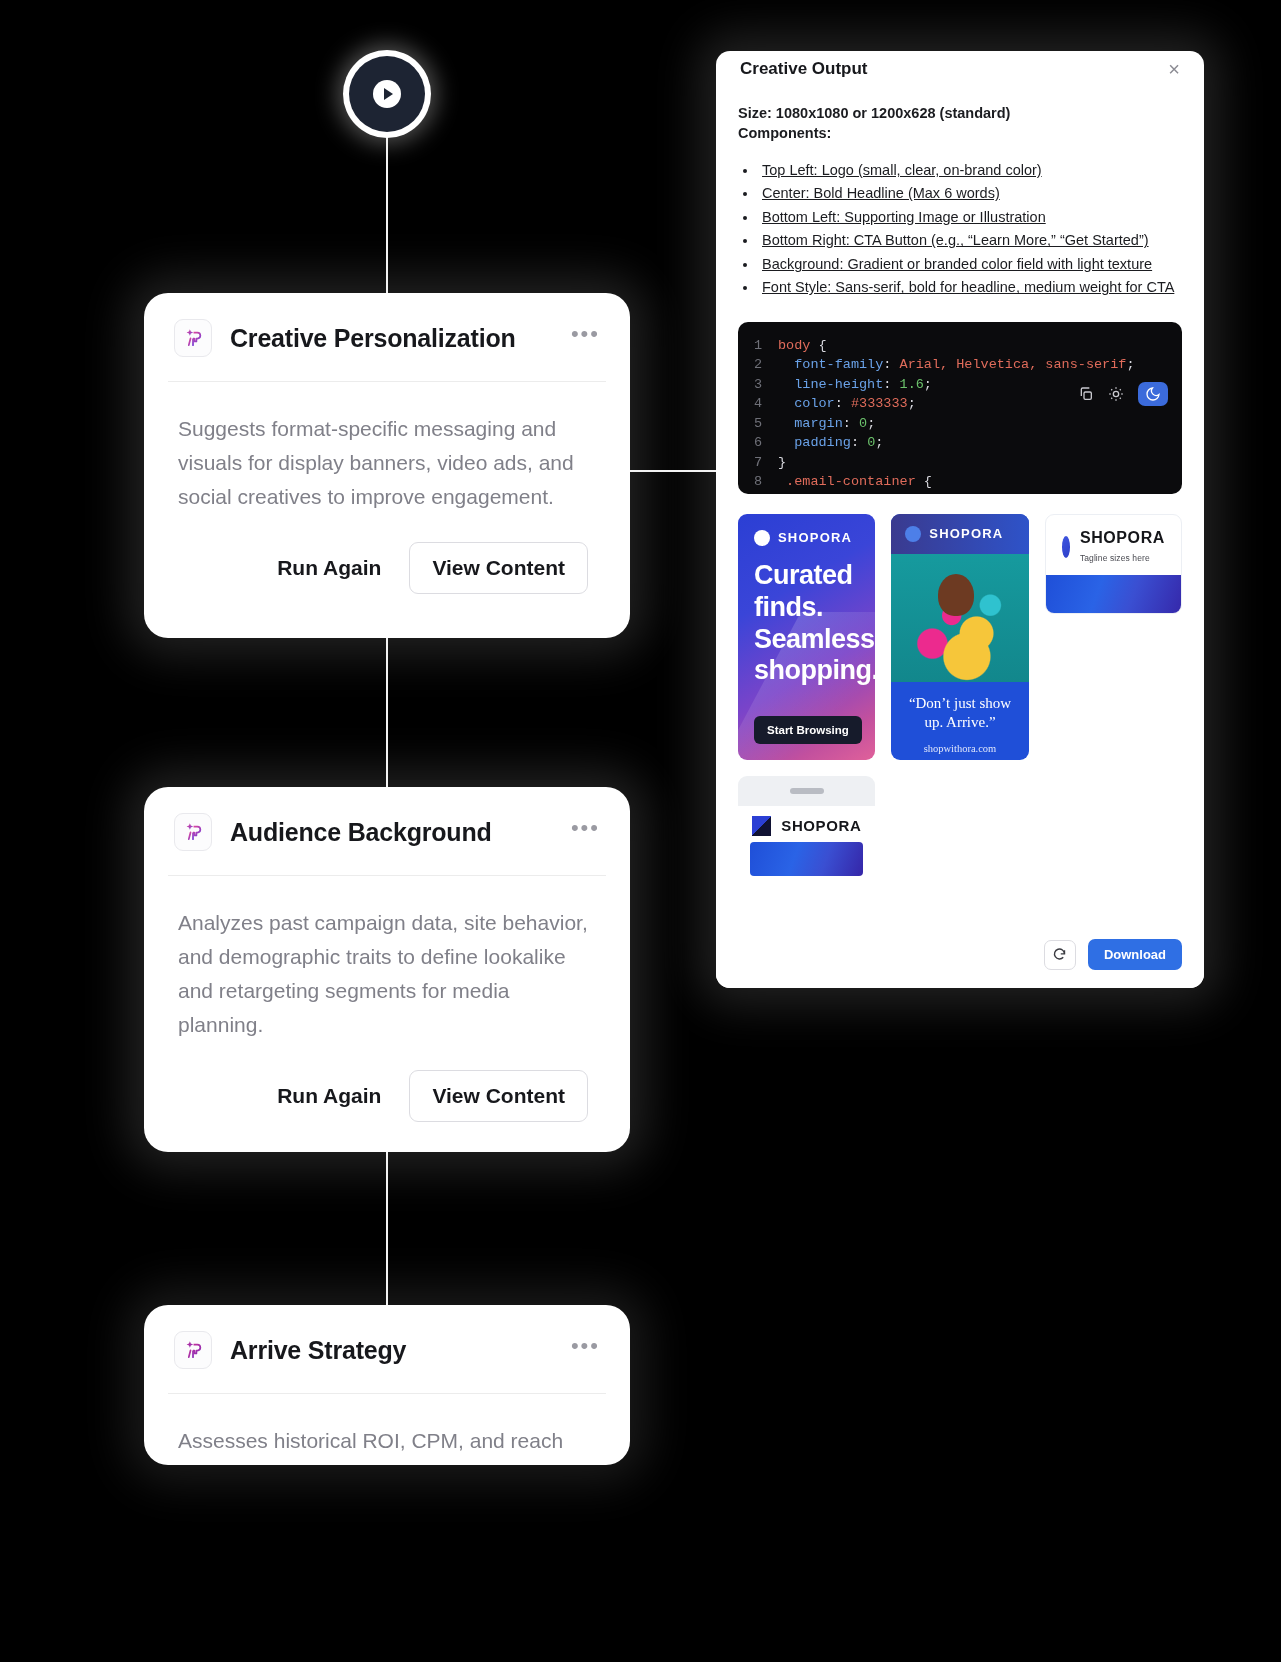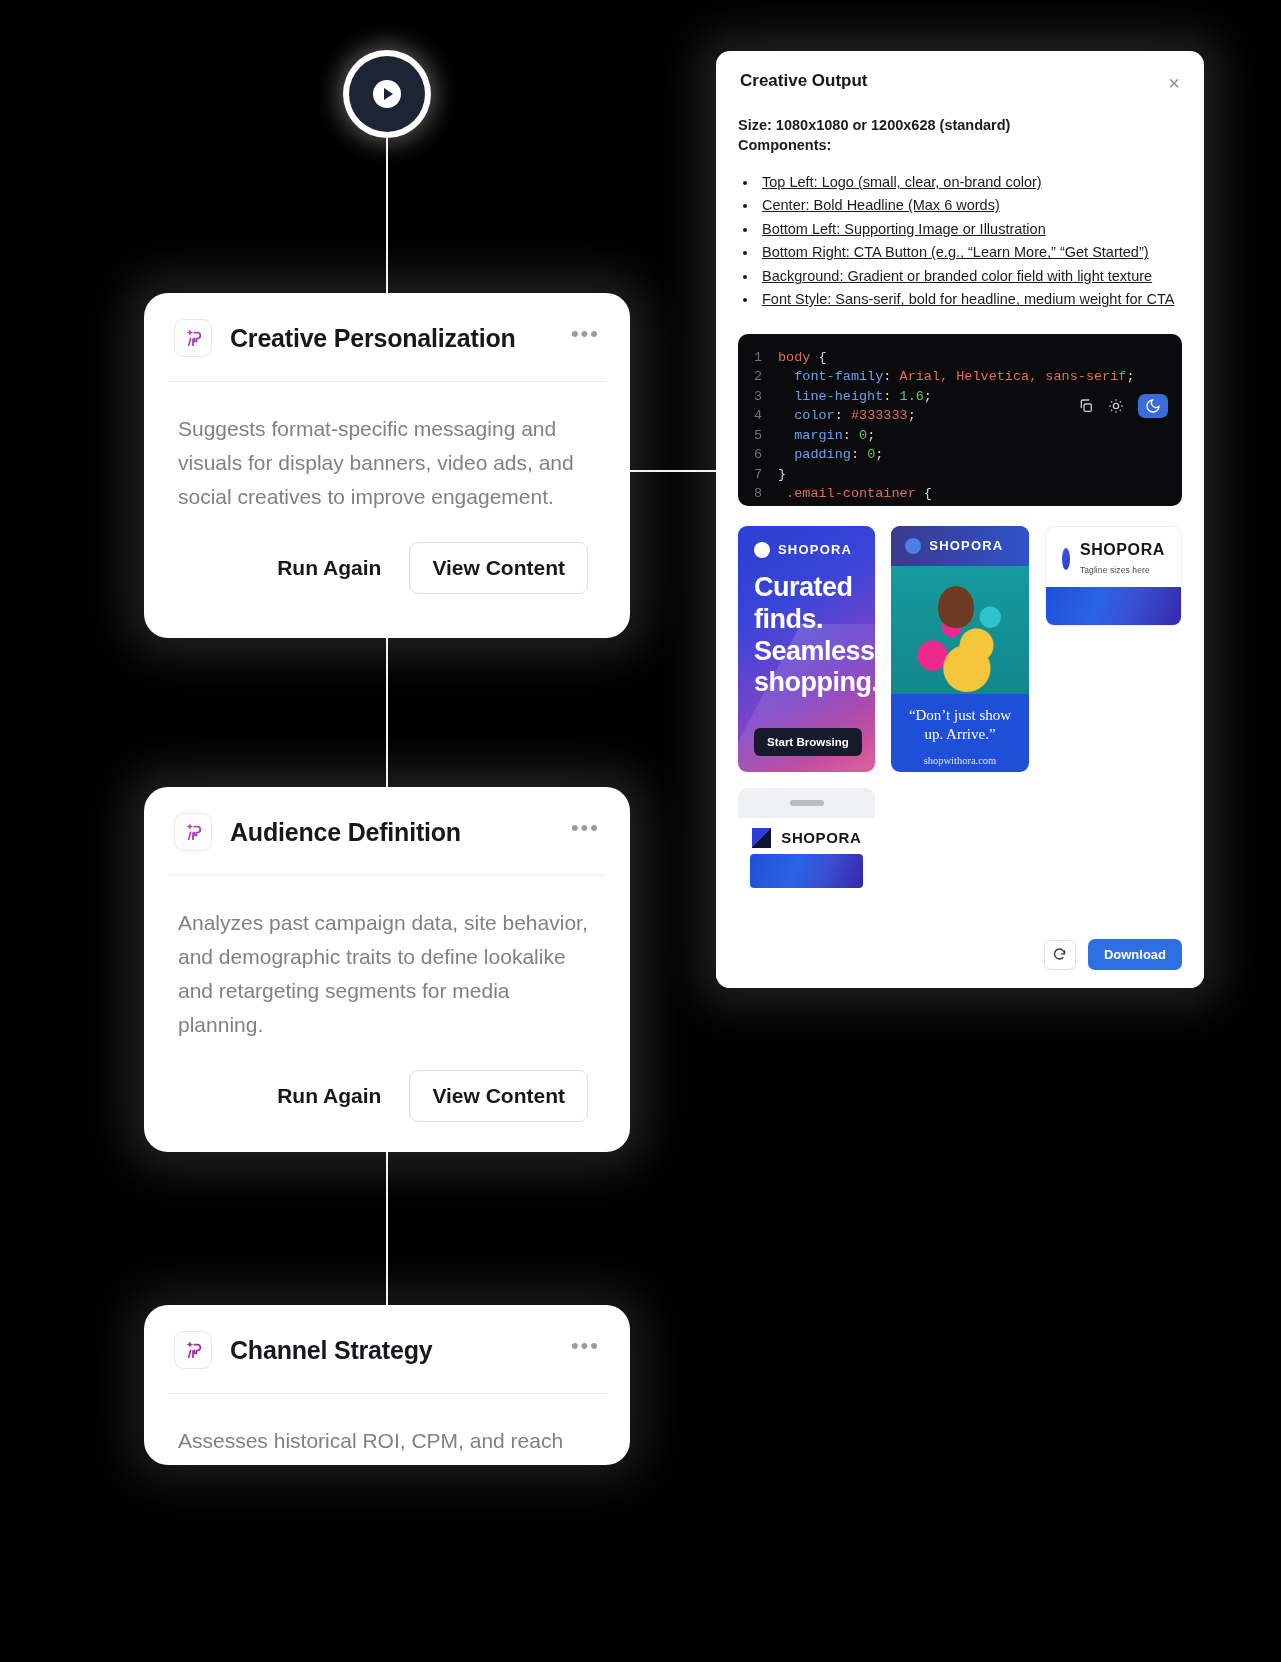--- a/index.html
+++ b/index.html
@@ -72,21 +72,21 @@
   }
 
   
   .panel {
     position:absolute; left:716px; top:51px; width:488px; height:937px;
     background:#fff; border-radius:14px; overflow:hidden;
     box-shadow:0 0 45px 18px rgba(255,255,255,.13);
     display:flex; flex-direction:column;
   }
   .panel-head {
-    display:flex; align-items:flex-end; padding:20px 24px 0 24px;
+    display:flex; align-items:center; padding:8px 24px 0 24px;
   }
   .panel-title { font-size:17px; font-weight:700; color:#17181c; }
   .panel-close {
     margin-left:auto; color:#8b8b93; font-size:20px; line-height:16px;
     cursor:pointer; font-weight:300;
   }
   .panel-scroll { flex:1; overflow:hidden; padding:0 22px; position:relative; }
 
   .spec-line { font-size:14.5px; font-weight:700; color:#1b1c20; margin-top:4px; }
   .spec-list { margin:18px 0 0 20px; }
@@ -239,21 +239,21 @@
               <linearGradient id="g2" x1="0" y1="0" x2="1" y2="1">
             <stop offset="0" stop-color="#e0469b"></stop>
                 <stop offset="1" stop-color="#7b3fd4"></stop>
           </linearGradient>
             </defs>
           <path d="M8.6 2.4l1 2.6 2.6 1-2.6 1-1 2.6-1-2.6-2.6-1 2.6-1z" fill="url(#g2)"></path>
           <path d="M12.6 6.2h4.2a3.2 3.2 0 0 1 0 6.4h-1.1v3.1h-2.3v-3.1h-1.4" fill="none" stroke="url(#g2)" stroke-width="1.9" stroke-linejoin="round"></path>
           <path d="M9.3 12.5l-1.9 7.3M12 13.2v6.6" stroke="url(#g2)" stroke-width="1.9" stroke-linecap="round" fill="none"></path>
         </svg>
       </span>
-      <span class="card-title">Audience Definition</span>
+      <span class="card-title">Audience Background</span>
       <span class="dots">•••</span>
     </div>
     <div class="card-divider"></div>
     <div class="card-body">
       <p class="card-desc">Analyzes past campaign data, site behavior, and demographic traits to define lookalike and retargeting segments for media planning.</p>
     </div>
     <div class="card-actions">
       <button class="btn-plain">Run Again</button>
       <button class="btn-outline">View Content</button>
     </div>
@@ -267,21 +267,21 @@
               <linearGradient id="g3" x1="0" y1="0" x2="1" y2="1">
             <stop offset="0" stop-color="#c0309b"></stop>
                 <stop offset="1" stop-color="#8b2fb8"></stop>
           </linearGradient>
             </defs>
           <path d="M8.6 2.4l1 2.6 2.6 1-2.6 1-1 2.6-1-2.6-2.6-1 2.6-1z" fill="url(#g3)"></path>
           <path d="M12.6 6.2h4.2a3.2 3.2 0 0 1 0 6.4h-1.1v3.1h-2.3v-3.1h-1.4" fill="none" stroke="url(#g3)" stroke-width="1.9" stroke-linejoin="round"></path>
           <path d="M9.3 12.5l-1.9 7.3M12 13.2v6.6" stroke="url(#g3)" stroke-width="1.9" stroke-linecap="round" fill="none"></path>
         </svg>
       </span>
-      <span class="card-title">Channel Strategy</span>
+      <span class="card-title">Arrive Strategy</span>
       <span class="dots">•••</span>
     </div>
     <div class="card-divider"></div>
     <div class="card-body">
       <p class="card-desc">Assesses historical ROI, CPM, and reach</p>
     </div>
   </div>
 
   <div class="panel">
     <div class="panel-head">

